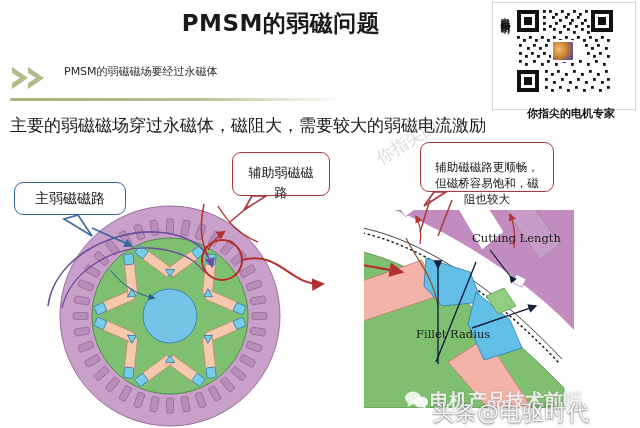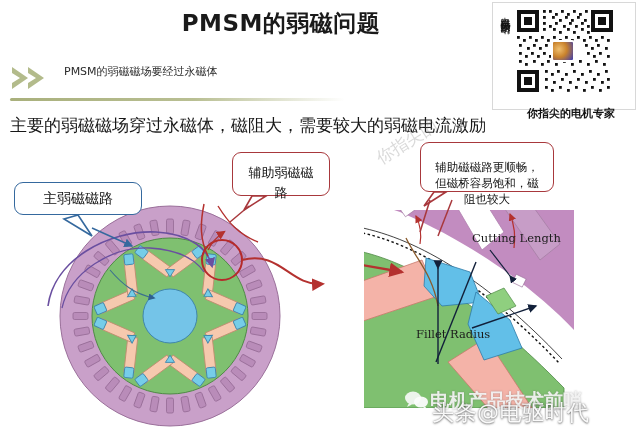--- a/index.html
+++ b/index.html
@@ -103,21 +103,21 @@
 
   
   .callout{
     position:absolute;
     background:#ffffff;
     box-sizing:border-box;
     text-align:center;
     font-family:"DejaVu Serif","Liberation Serif",serif;
   }
   .callout-blue{
-    left:14px;top:182px;width:128px;height:33px;
+    left:14px;top:182px;width:112px;height:33px;
     border:1.6px solid #35699e;border-radius:9px;
     font-size:14px;color:#111;line-height:31px;
   }
   .callout-mid{
     left:232px;top:152px;width:98px;height:44px;
     border:1.6px solid #a8383c;border-radius:9px;
     font-size:13px;color:#111;line-height:20px;padding-top:10px;
   }
   .callout-right{
     left:420px;top:142px;width:134px;height:50px;

